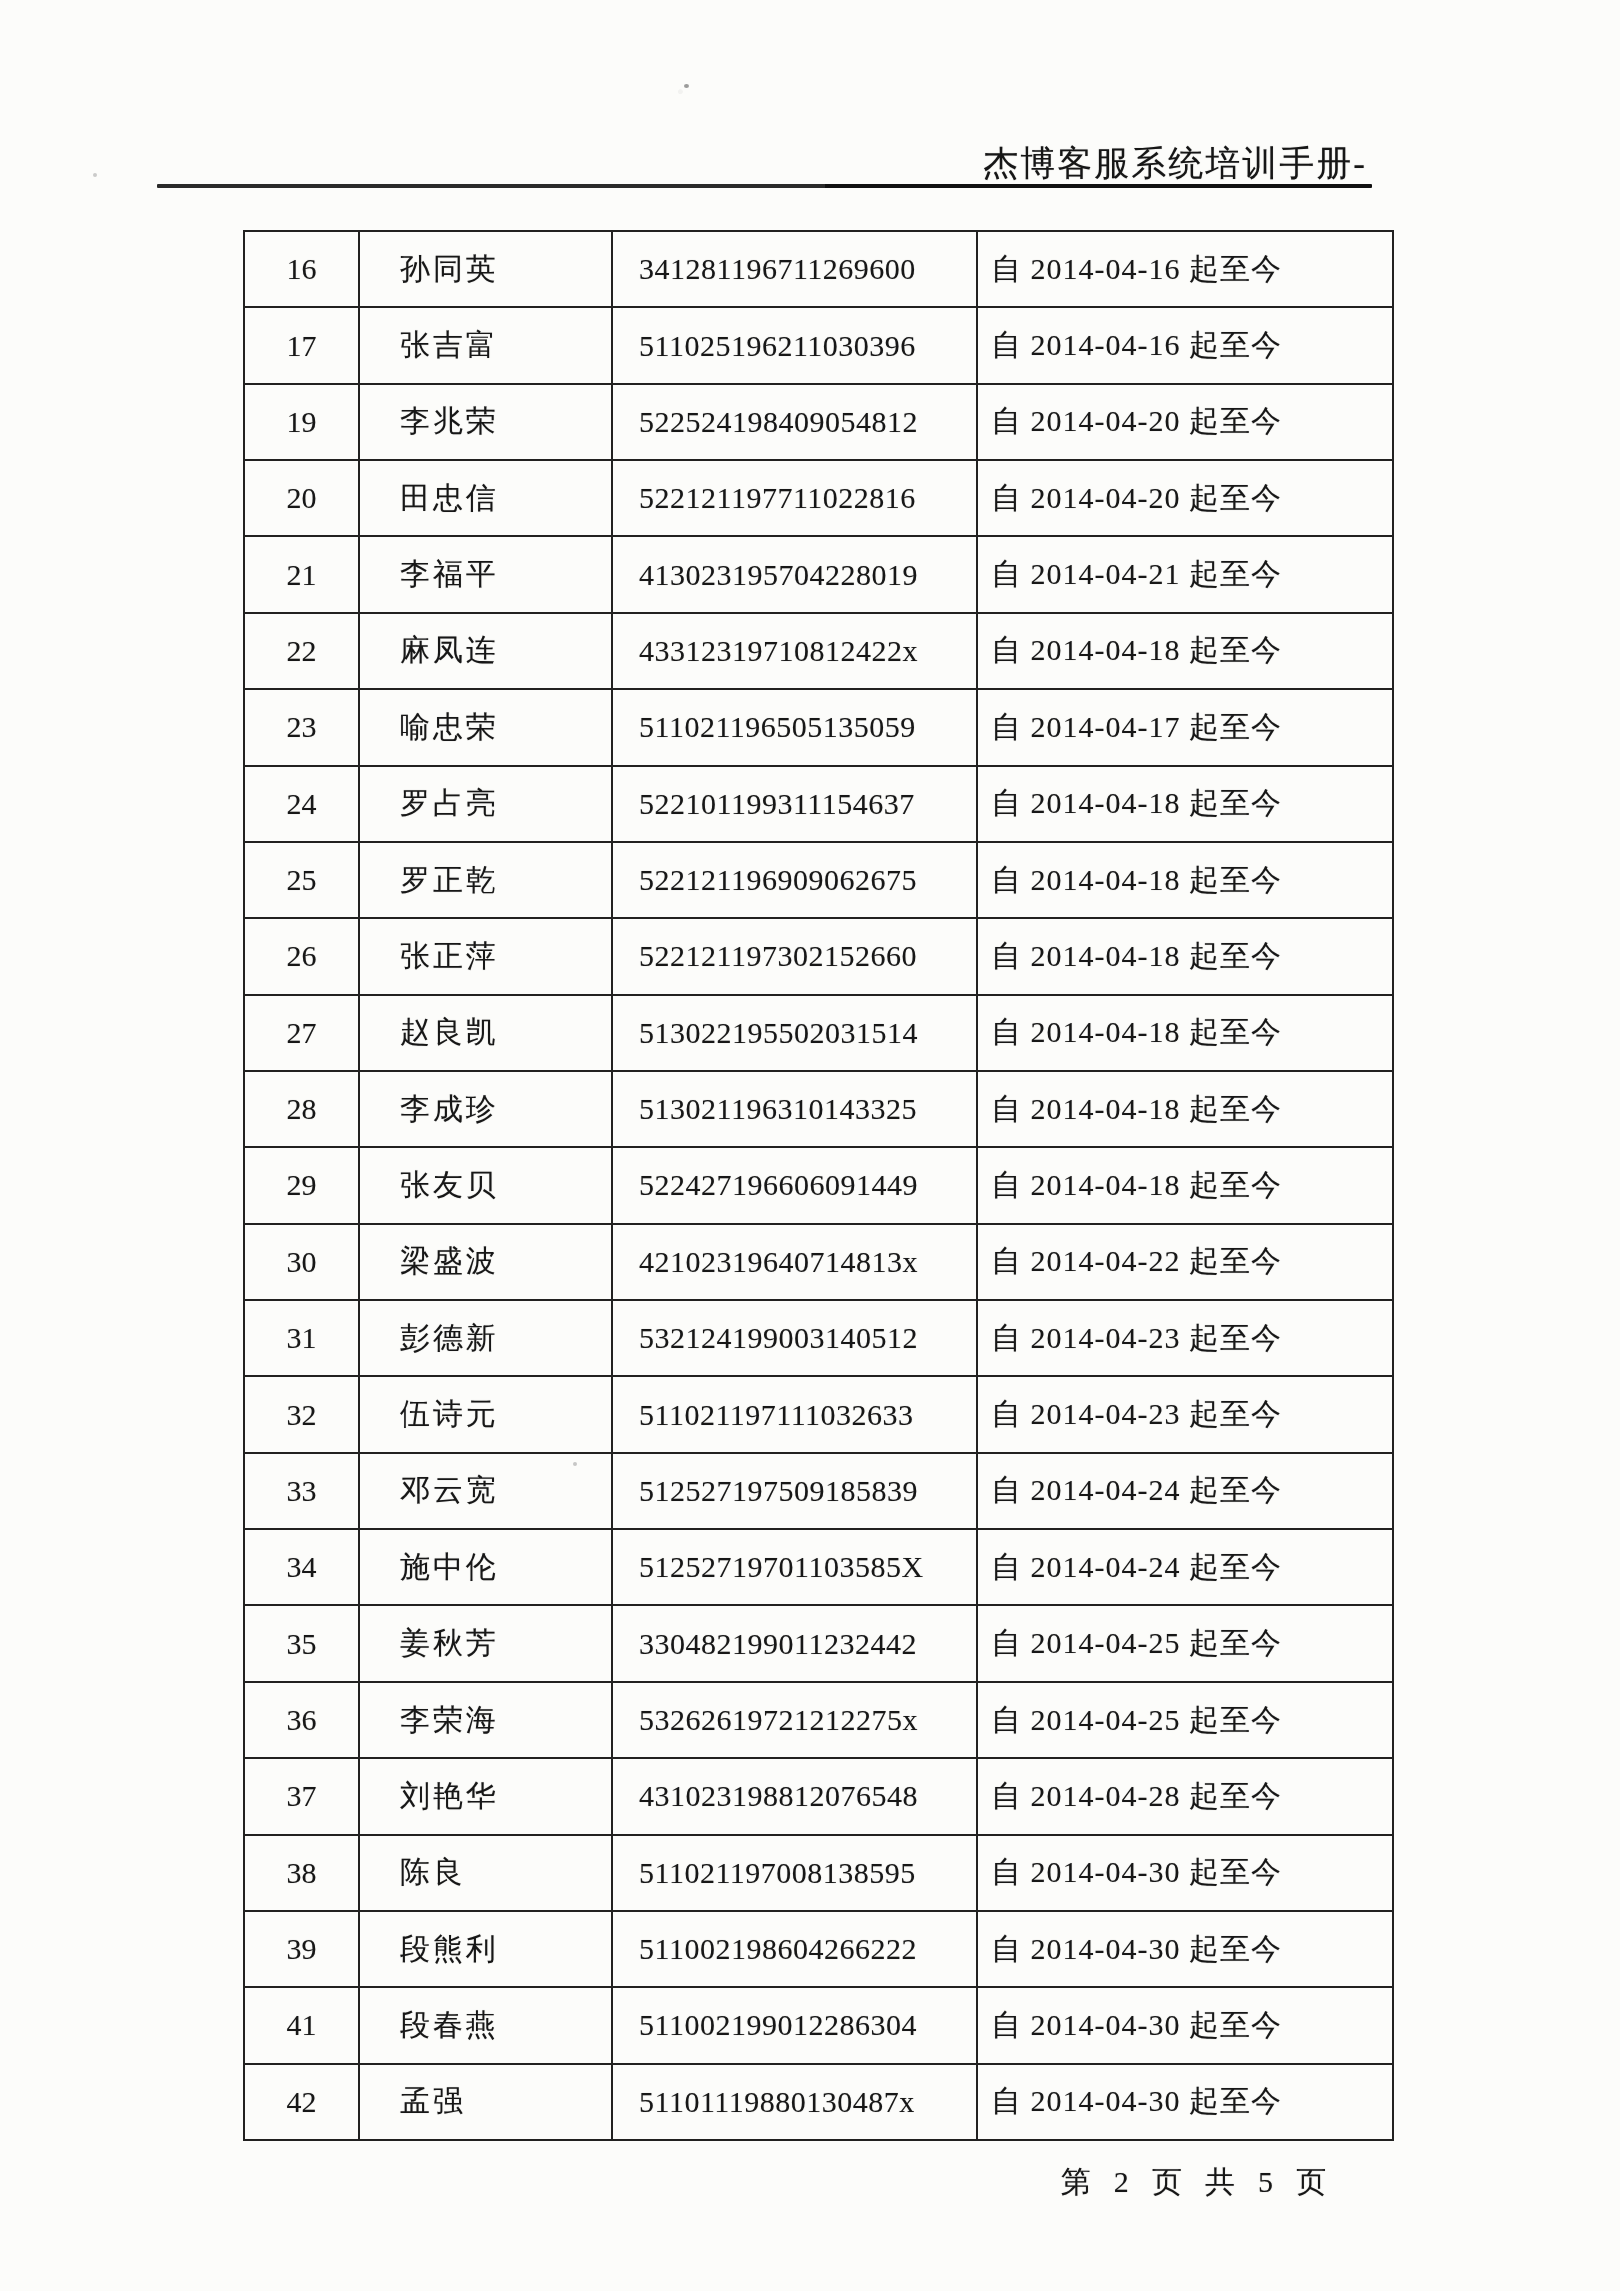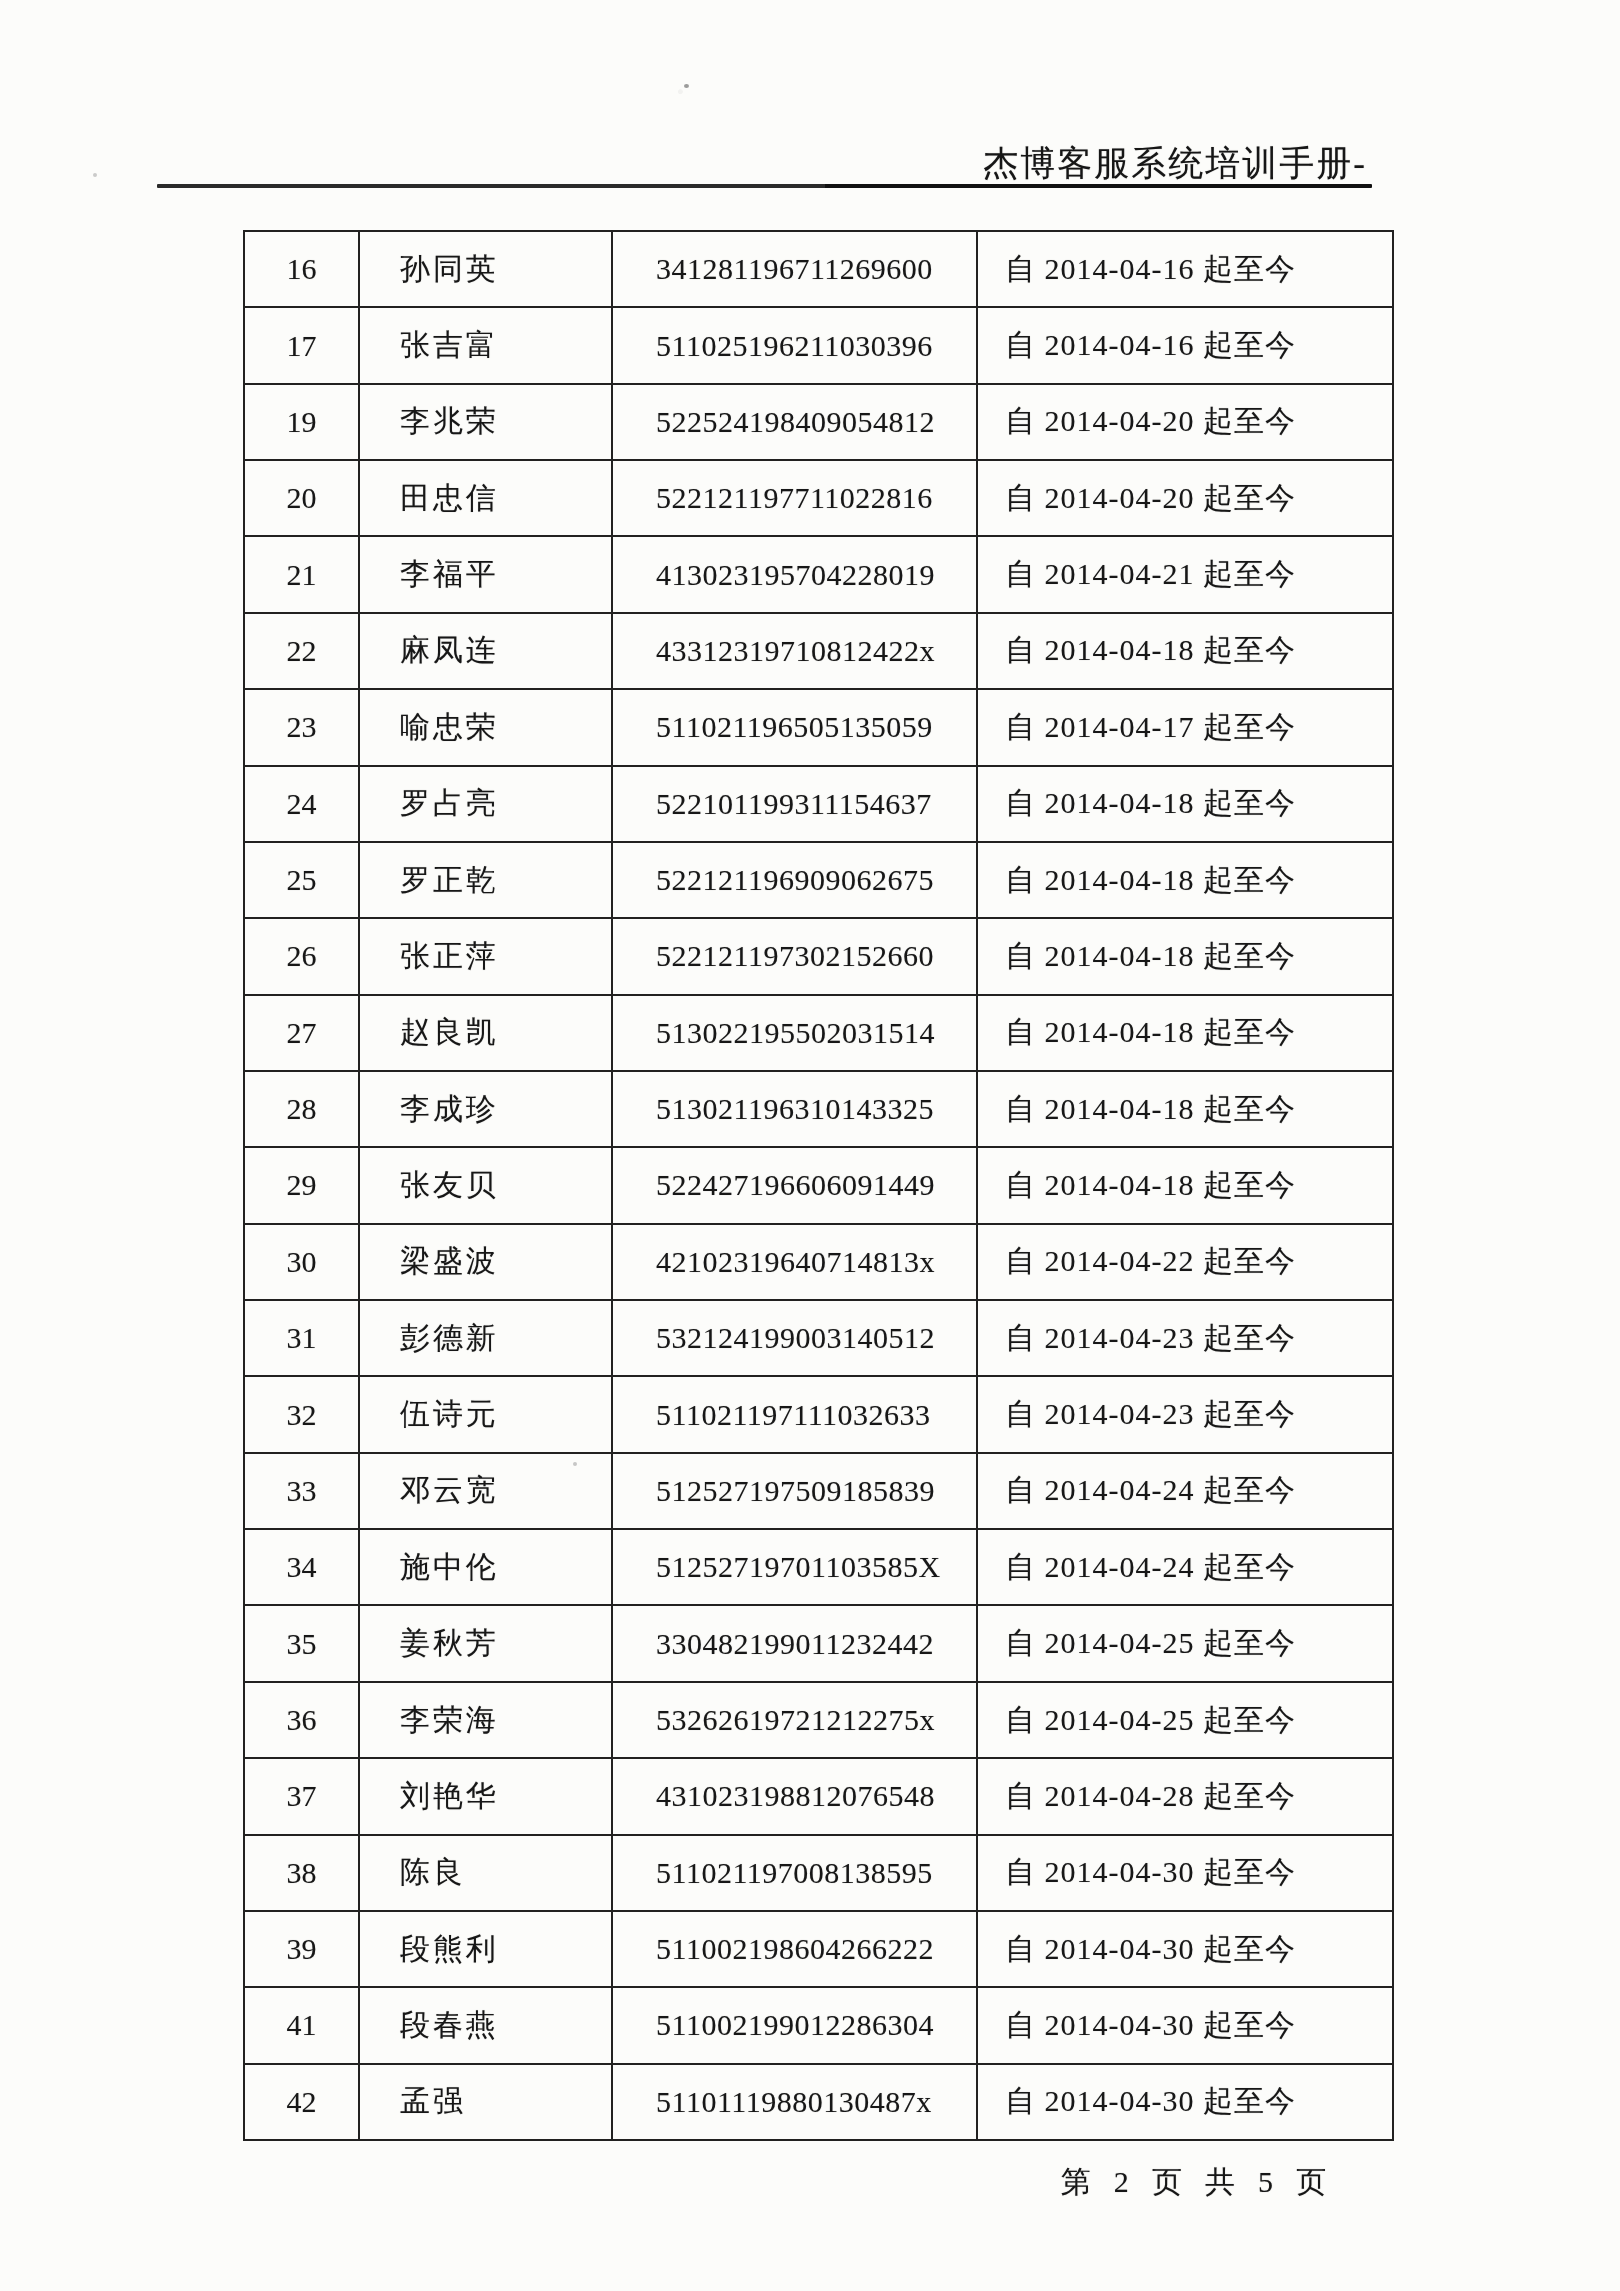--- a/index.html
+++ b/index.html
@@ -46,22 +46,22 @@
     border: 2.9px solid #222120;
     vertical-align: middle;
     font-size: 30px;
     color: #171717;
     text-shadow: 0 0 1px rgba(25,25,25,0.3);
     white-space: nowrap;
     overflow: hidden;
   }
   td.c0 { width: 115px; text-align: center; font-size: 29px; margin-left: 26px; }
   td.c1 { width: 253px; padding-left: 40px; letter-spacing: 2.9px; }
-  td.c2 { width: 365px; padding-left: 43px; letter-spacing: 0.5px; }
-  td.c3 { width: 416px; padding-left: 27px; font-size: 29px; letter-spacing: 1px; }
+  td.c2 { width: 365px; padding-left: 26px; letter-spacing: 0.5px; }
+  td.c3 { width: 416px; padding-left: 13px; font-size: 29px; letter-spacing: 1px; }
   
   .footer-text {
     position: absolute;
     top: 2162px; right: 286px;
     font-size: 30px;
     letter-spacing: 7.8px;
     color: #161616;
     white-space: nowrap;
     text-shadow: 0 0 1px rgba(20,20,20,0.35);
   }

